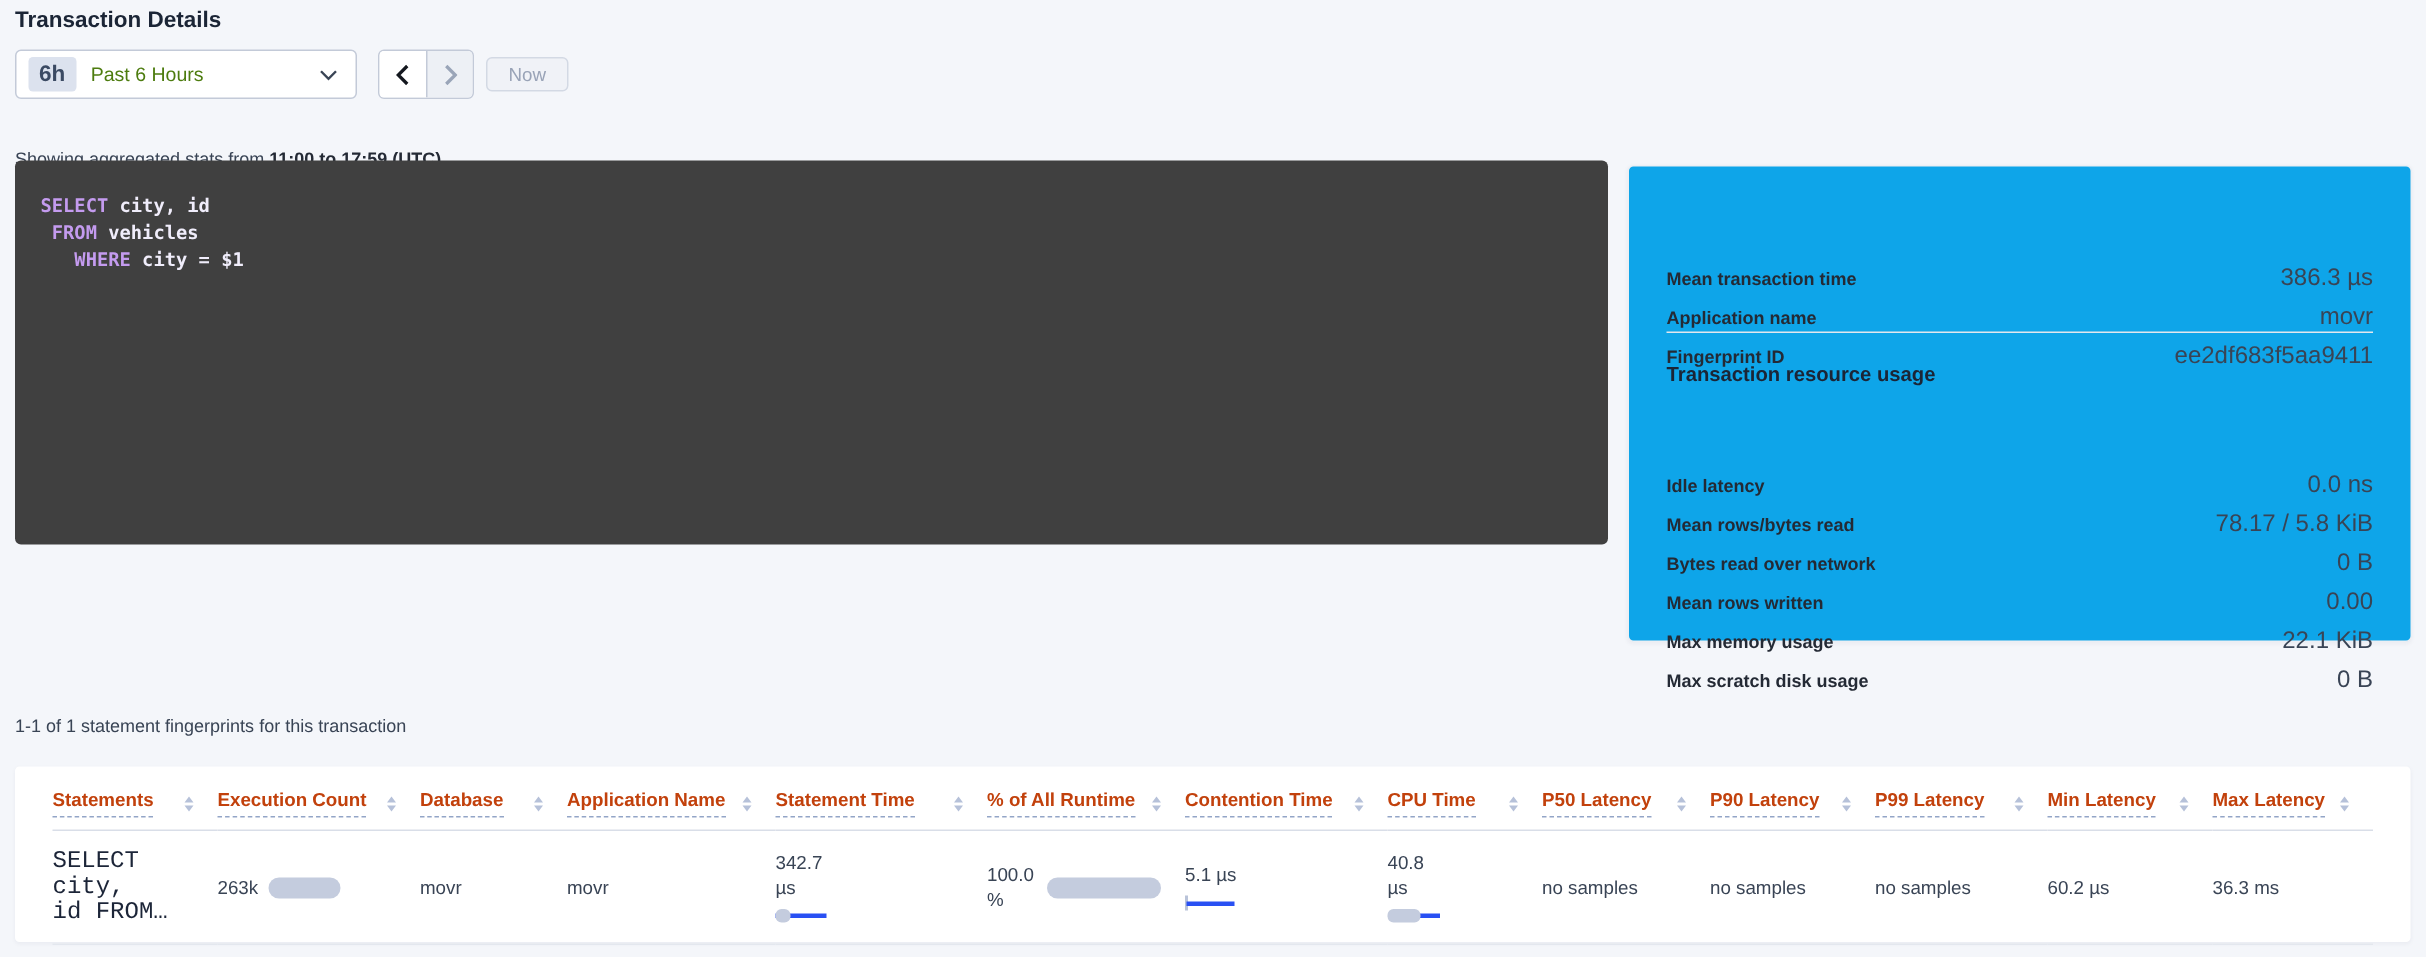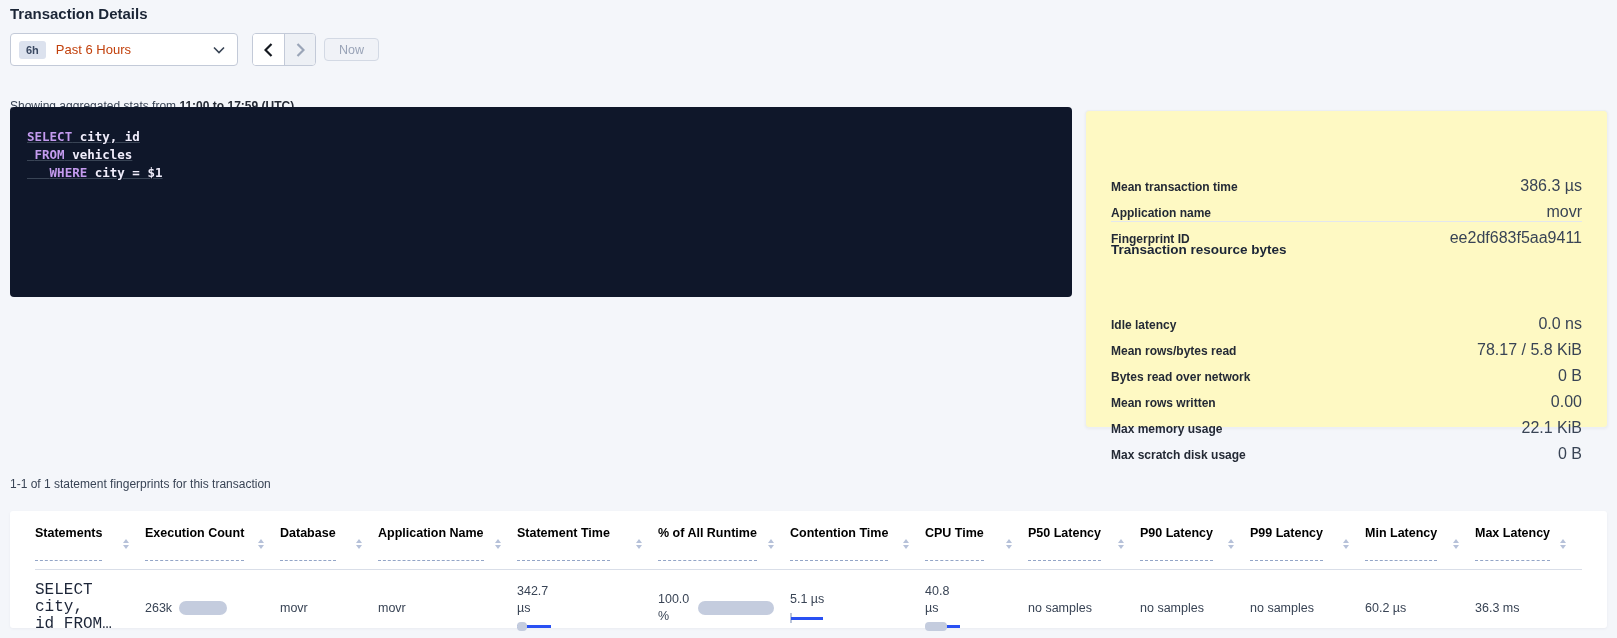--- a/index.html
+++ b/index.html
@@ -17,24 +17,24 @@
     position:absolute; left:10px; top:5px;
     font-size:15px; font-weight:bold; color:#1b2536;
   }
   .controls { position:absolute; left:10px; top:33px; display:flex; align-items:center; }
   .time-picker {
     width:228px; height:33px; background:#fff;
     border:1px solid #c3cad8; border-radius:4px;
     display:flex; align-items:center; padding:0 12px 0 8px; cursor:pointer;
   }
   .time-badge {
-    background:#dce2ee; color:#3b4a63; font-size:11px; font-weight:bold;
+    background:#dce2ee; color:#3b4a63; font-size:15px; font-weight:bold;
     border-radius:3px; padding:3px 7px; margin-right:10px;
   }
-  .time-label { font-size:13px; color:#c2410c; }
+  .time-label { font-size:13px; color:#4d7c0f; }
   .time-picker svg { margin-left:auto; }
 
   .range-btns {
     display:flex; margin-left:14px; height:33px;
     border:1px solid #c3cad8; border-radius:4px; overflow:hidden; background:#fff;
   }
   .range-btn { width:31px; height:100%; display:flex; align-items:center; justify-content:center; background:#fff; border:none; cursor:pointer; }
   .range-btn.disabled { background:#edf0f5; cursor:default; }
   .range-btn + .range-btn { border-left:1px solid #c3cad8; }
 
@@ -42,56 +42,56 @@
     margin-left:8px; height:23px; padding:0 14px;
     background:#f0f2f7; border:1px solid #d3d9e4; border-radius:4px;
     color:#99a3b7; font-size:12.5px; font-family:inherit; cursor:default;
   }
 
   .agg-caption { position:absolute; left:10px; top:79px; font-size:12px; color:#394455;margin-top:20px; }
   .agg-caption strong { color:#242a35; }
 
   
   .sql-box {
-    position:absolute; left:10px; top:107px; width:1062px; height:190px;
-    background:#0f172a; border-radius:4px; padding:21px 0 0 17px;text-decoration:underline;
+    position:absolute; left:10px; top:107px; width:1062px; height:256px;
+    background:#404040; border-radius:4px; padding:21px 0 0 17px;
   }
   .sql-line {
     font-family:"DejaVu Sans Mono", monospace;
     font-size:12.5px; line-height:18px; font-weight:bold;
     color:#f0edfb; white-space:pre;
   }
   .sql-line .kw { color:#c49bef; }
 
   
   .summary-card {
     position:absolute; left:1085px; top:110px; width:523px; height:318px;
-    background:#fef9c3; border-radius:4px; border:1px solid #eceff4;
+    background:#0ea5e9; border-radius:4px; border:1px solid #eceff4;
     box-shadow:0 1px 3px rgba(30,40,70,0.05);
     padding:21px 25px 0 25px;
   }
   .kv-row { display:flex; justify-content:space-between; align-items:baseline; height:26px; }
   .kv-label { font-size:12px; font-weight:bold; color:#242a35; }
   .kv-value { font-size:16px; color:#394455;margin-top:45px; }
   .summary-divider { border:none; border-top:1px solid #e3e7ee; margin:11px 0 0 0; }
   .resource-title { font-size:13.5px; font-weight:bold; color:#1b2536; margin:20px 0 13px 0; }
 
   
   .stmt-caption { position:absolute; left:10px; top:477px; font-size:12px; color:#394455; }
   .table-card {
     position:absolute; left:10px; top:511px; width:1597px; height:117px;
     background:#fff; border-radius:3px; box-shadow:0 1px 3px rgba(30,40,70,0.05);
     padding:0 25px;
   }
   table { border-collapse:collapse; table-layout:fixed; width:1547px; }
   th { text-align:left; vertical-align:bottom; padding:15px 0 8px 0; border-bottom:1px solid #d9dee8; cursor:pointer; }
   .th-inner { display:flex; align-items:center; }
   .th-label {
-    font-size:12.5px; font-weight:bold; color:#000000;
-    padding-bottom:20px; border-bottom:1px dashed #93a5c7; white-space:nowrap;
+    font-size:12.5px; font-weight:bold; color:#c2410c;
+    padding-bottom:4px; border-bottom:1px dashed #93a5c7; white-space:nowrap;
   }
   .sort-icon { display:flex; flex-direction:column; gap:2px; margin-left:auto; margin-right:16px; }
   .tri-up   { width:0; height:0; border-left:3.5px solid transparent; border-right:3.5px solid transparent; border-bottom:4px solid #b6c1d9; }
   .tri-down { width:0; height:0; border-left:3.5px solid transparent; border-right:3.5px solid transparent; border-top:4px solid #b6c1d9; }
   td { padding:12px 6px 12px 0; border-bottom:1px solid #e3e7ee; font-size:12.5px; color:#394455; vertical-align:middle; height:57px; }
 
   .stmt-cell { font-family:Liberation Mono, monospace; font-size:16px; line-height:17px; color:#1c2538; cursor:pointer; }
   .count-cell { display:flex; align-items:center; gap:7px; }
   .bar-pill { background:#c4ccde; border-radius:7px; height:14px; }
   .stacked { font-size:12.5px; line-height:17px; }
@@ -144,21 +144,21 @@
   </div>
   <div class="kv-row">
     <span class="kv-label">Application name</span>
     <span class="kv-value">movr</span>
   </div>
   <div class="kv-row">
     <span class="kv-label">Fingerprint ID</span>
     <span class="kv-value">ee2df683f5aa9411</span>
   </div>
   <hr class="summary-divider">
-  <h2 class="resource-title">Transaction resource bytes</h2>
+  <h2 class="resource-title">Transaction resource usage</h2>
   <div class="kv-row">
     <span class="kv-label">Idle latency</span>
     <span class="kv-value">0.0 ns</span>
   </div>
   <div class="kv-row">
     <span class="kv-label">Mean rows/bytes read</span>
     <span class="kv-value">78.17 / 5.8 KiB</span>
   </div>
   <div class="kv-row">
     <span class="kv-label">Bytes read over network</span>

